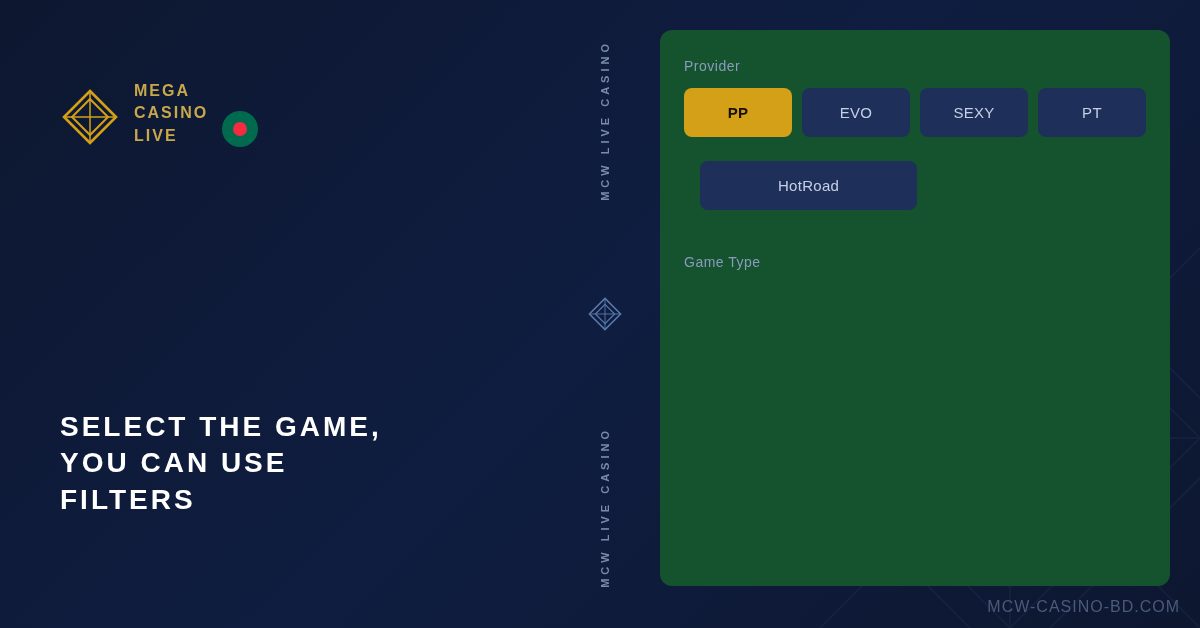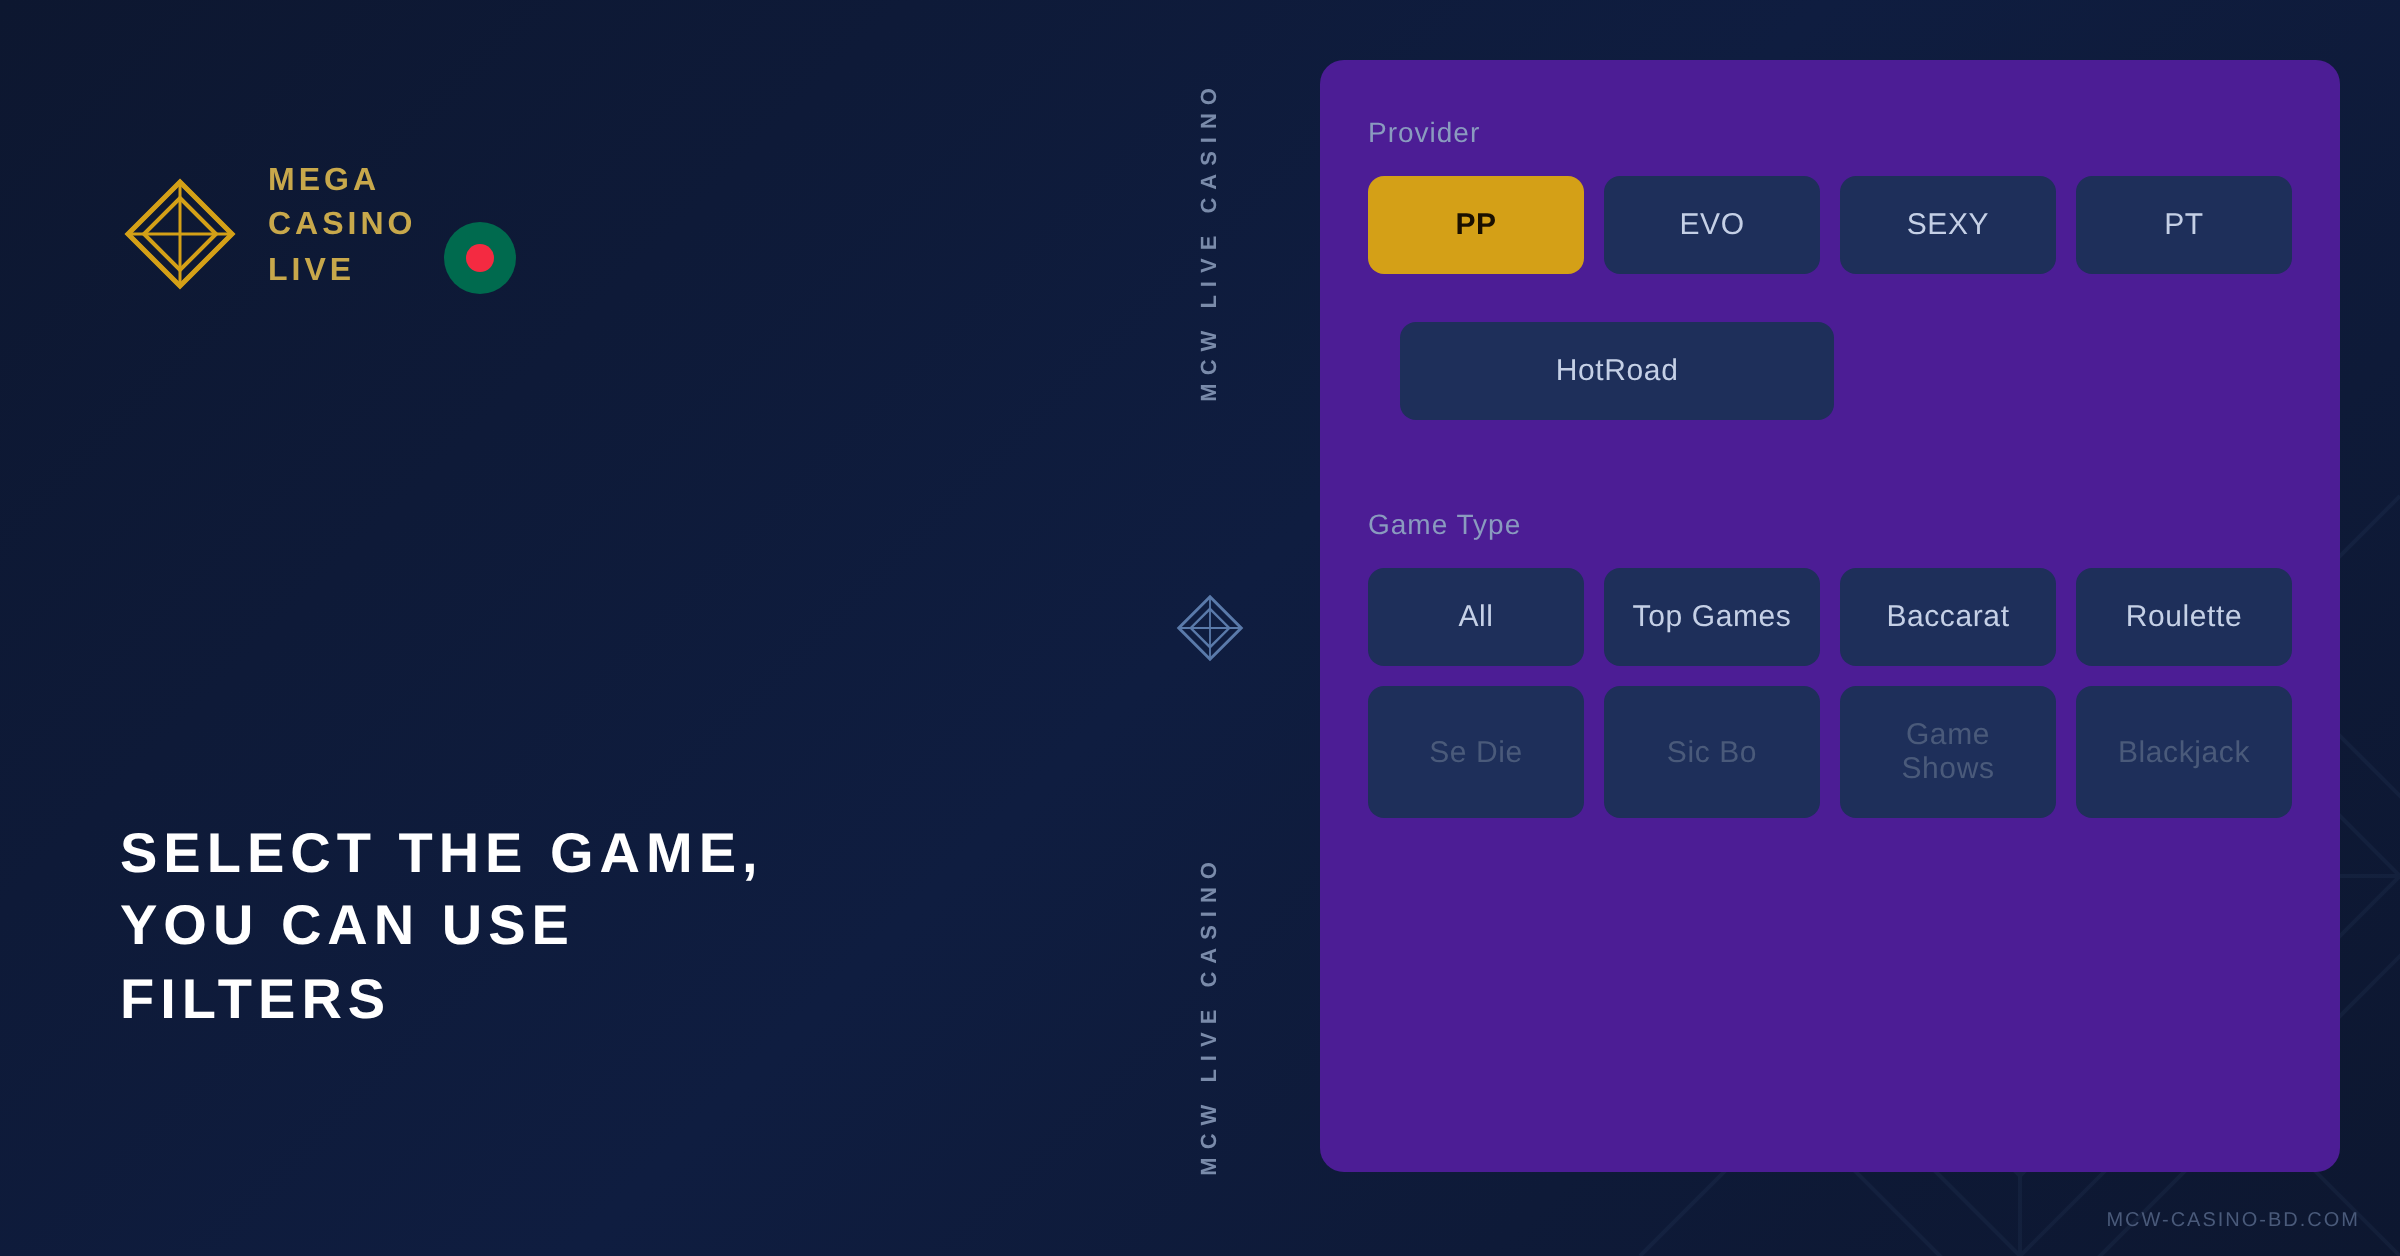--- a/index.html
+++ b/index.html
@@ -93,21 +93,21 @@
     .vertical-label.top { position: absolute; top: 40px; }
     .vertical-label.bottom { position: absolute; bottom: 40px; }
 
     
     .right-panel {
       position: absolute;
       right: 30px;
       top: 30px;
       bottom: 42px;
       width: 510px;
-      background: #4c1d95;
+      background: #14532d;
       border-radius: 12px;
       padding: 28px 24px;
       overflow: hidden;
     }
 
     .section-label {
       color: #8a9bbf;
       font-size: 14px;
       font-weight: 500;
       margin-bottom: 14px;
@@ -145,21 +145,21 @@
     .filter-btn.dimmed {
       color: #4a5a7a;
     }
 
     
     .footer-url {
       position: absolute;
       bottom: 12px;
       right: 20px;
       color: #4a5a7a;
-      font-size: 10px;
+      font-size: 16px;
       letter-spacing: 1px;
     }
 
     
     .deco-diamond {
       position: absolute;
       right: -60px;
       bottom: -60px;
       opacity: 0.06;
     }
@@ -238,27 +238,17 @@
     </div>
     <div class="btn-grid single">
       <button class="filter-btn" style="max-width:47%;margin-left:16px;">HotRoad</button>
     </div>
   </div>
 
   <div style="height:20px;"></div>
 
   <div>
     <div class="section-label">Game Type</div>
-    <div class="btn-grid">
-      <button class="filter-btn">All</button>
-      <button class="filter-btn">Top Games</button>
-      <button class="filter-btn">Baccarat</button>
-      <button class="filter-btn">Roulette</button>
-      <button class="filter-btn dimmed">Se Die</button>
-      <button class="filter-btn dimmed">Sic Bo</button>
-      <button class="filter-btn dimmed">Game Shows</button>
-      <button class="filter-btn dimmed">Blackjack</button>
-    </div>
   </div>
 
 </div>
 
 <div class="footer-url">MCW-CASINO-BD.COM</div>
 
 </body></html>

